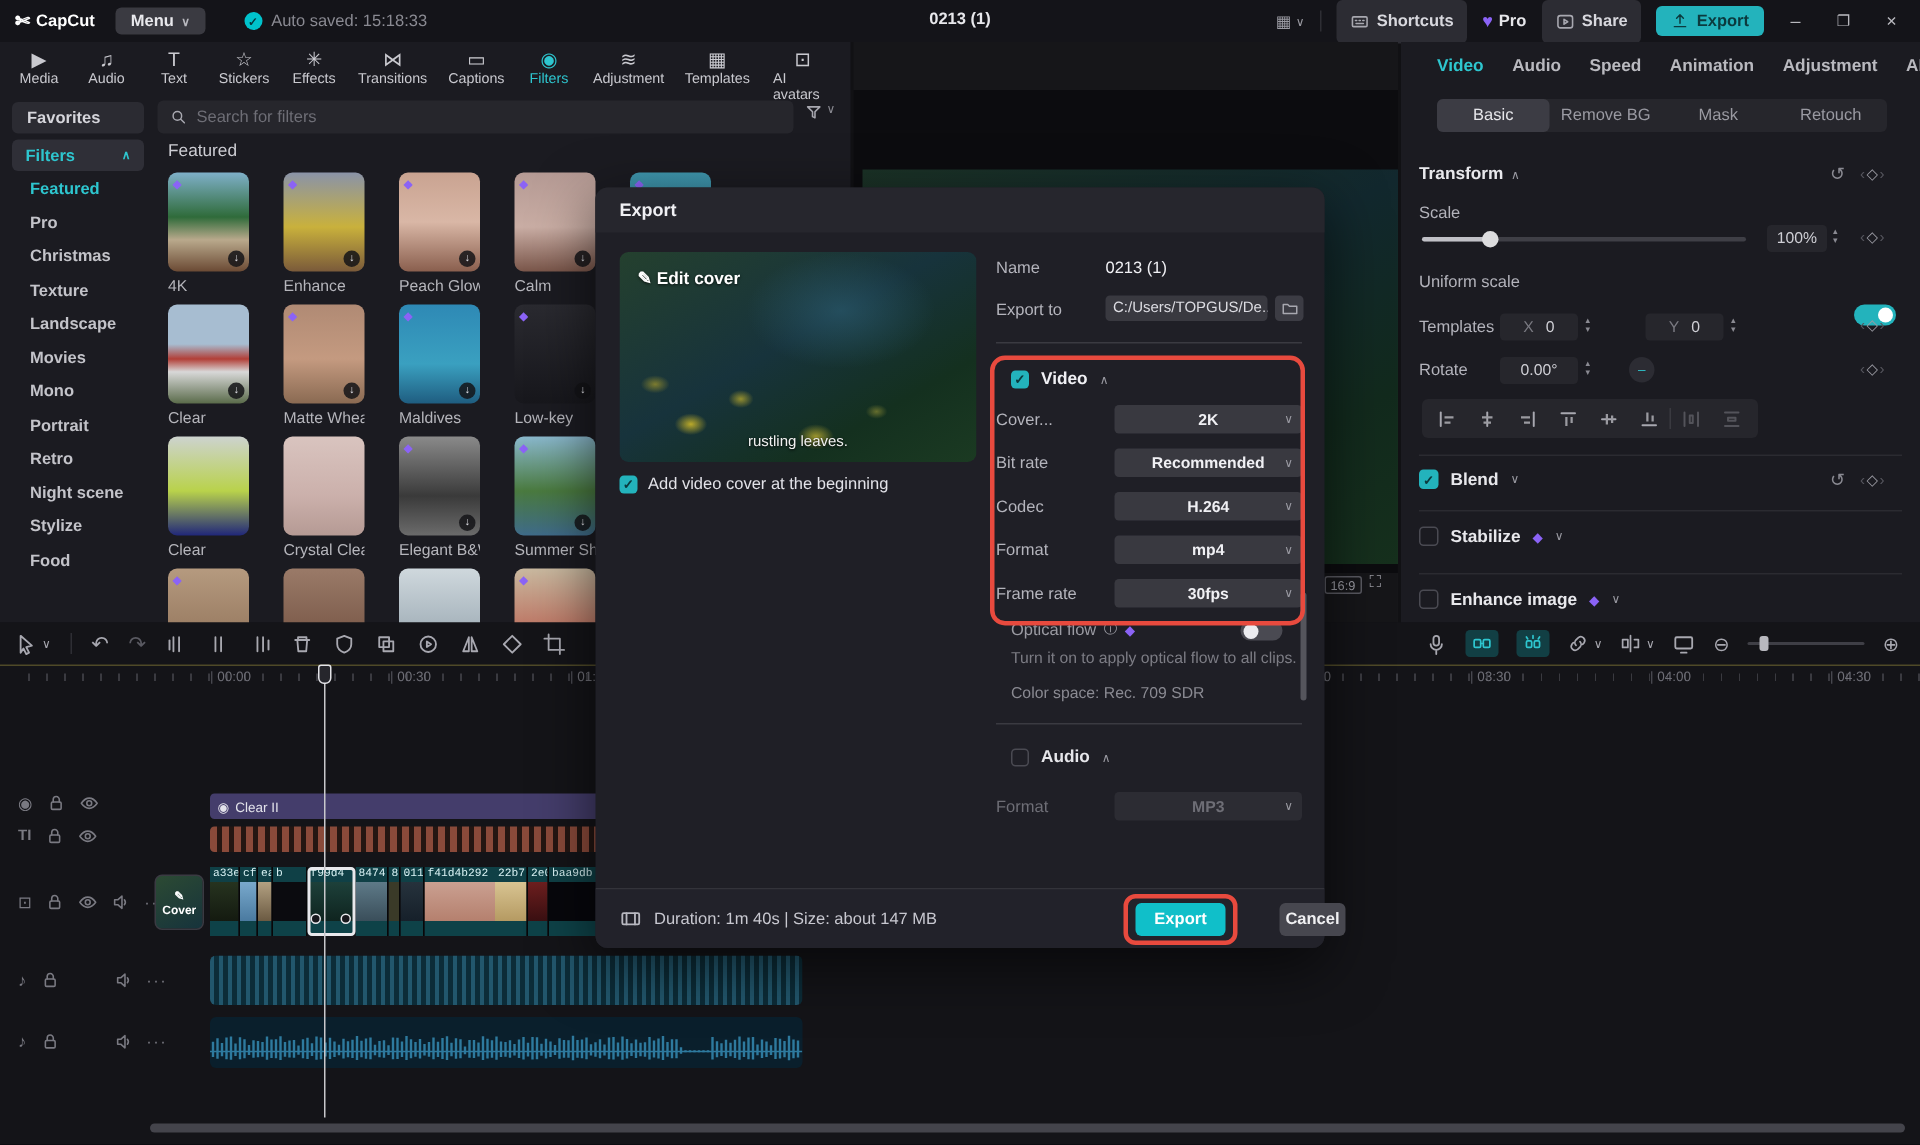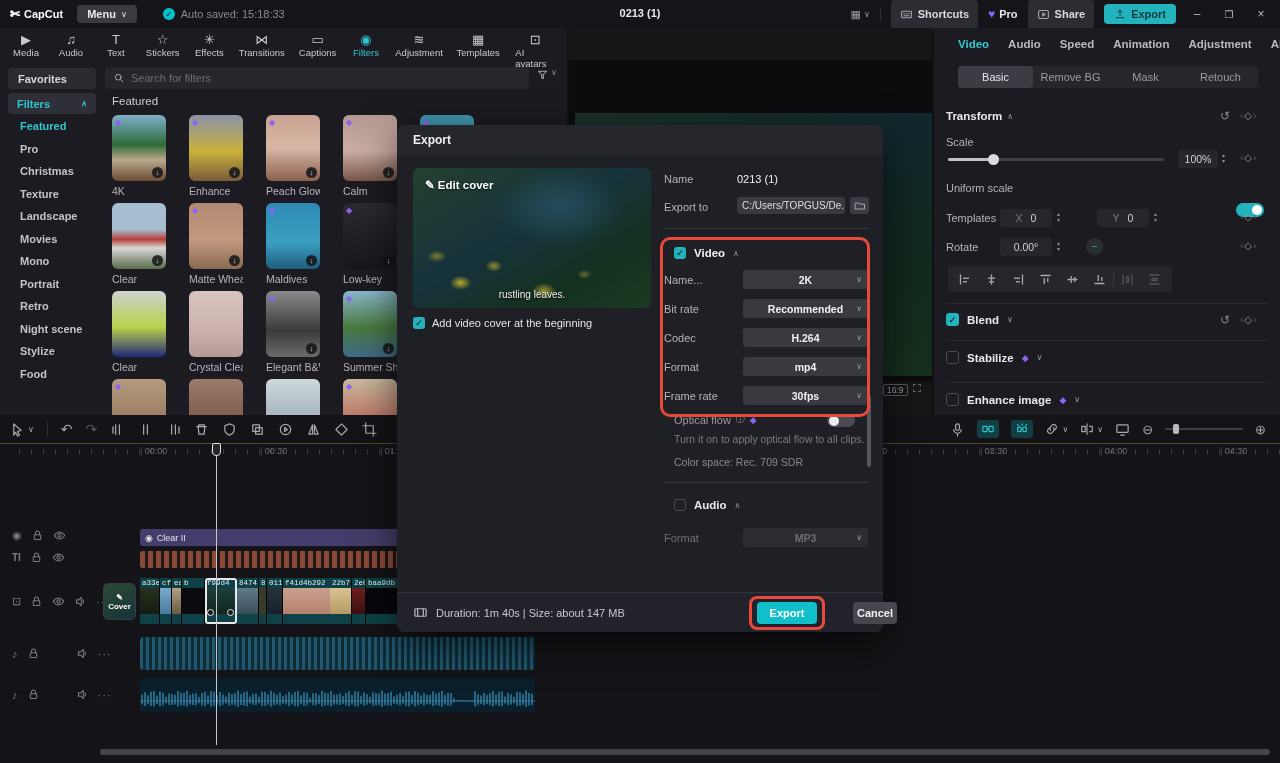--- a/index.html
+++ b/index.html
@@ -959,21 +959,21 @@
     </div>
     <div class="abs" id="dlg-divider-1"></div>
 
     <div class="abs" style="left:277px;top:122px;display:flex;align-items:center;gap:8px;">
       <span class="cb" style="width:12px;height:12px;">✓</span>
       <span style="color:#f0f0f4;font-weight:bold;font-size:11.5px;">Video</span>
       <span style="font-size:8px;color:#9a9aa2;">∧</span>
     </div>
     <div id="vfields">
         <div class="fieldrow" style="top: 145px;">
-          <span class="dlg-label">Name...</span>
+          <span class="dlg-label">Cover...</span>
           <div class="dd">
             <span>2K</span>
             <span class="ar">∨</span>
           </div>
         </div>
         <div class="fieldrow" style="top: 174px;">
           <span class="dlg-label">Bit rate</span>
           <div class="dd">
             <span>Recommended</span>
             <span class="ar">∨</span>

